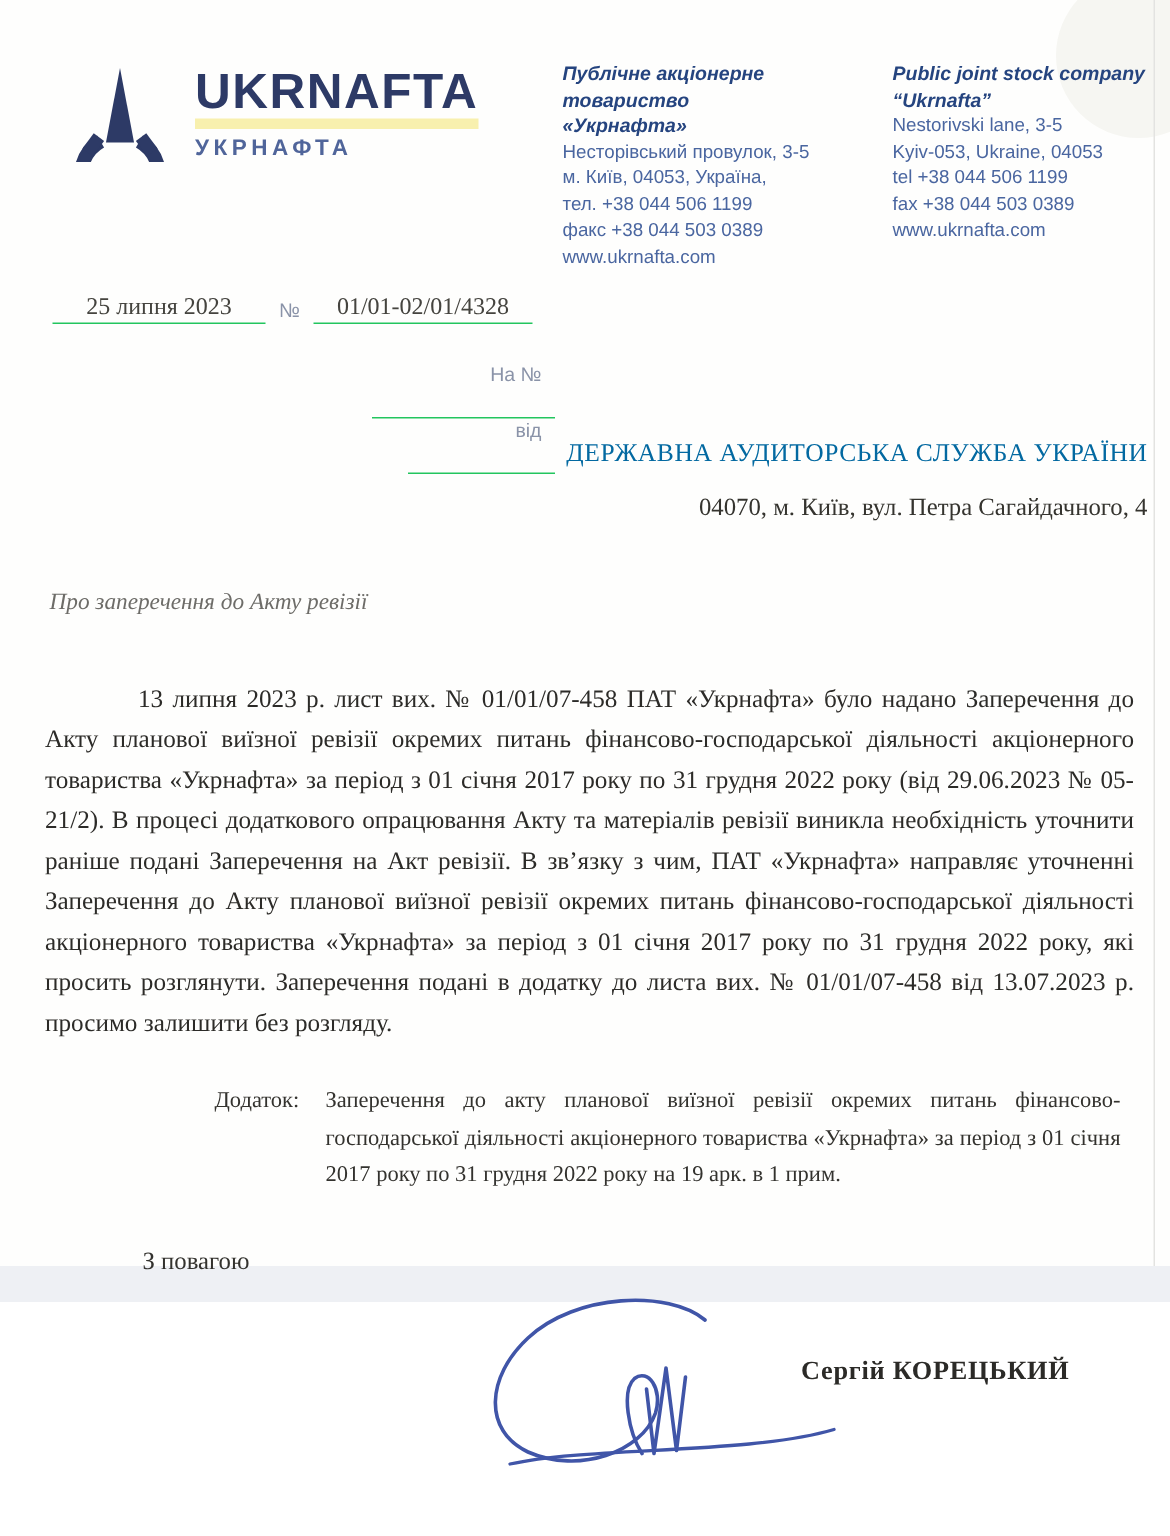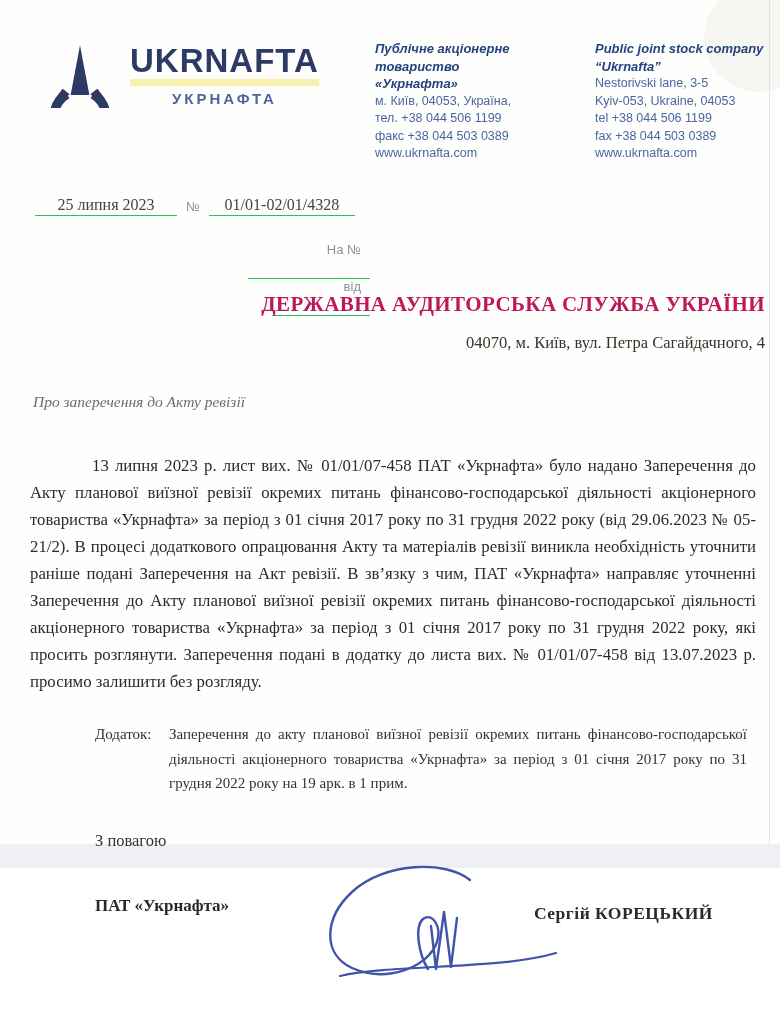--- a/index.html
+++ b/index.html
@@ -15,53 +15,53 @@
   .edge-line{position:absolute;top:0;right:10px;width:1px;height:100%;background:#e3e3e1;}
   .corner-glow{position:absolute;top:-18px;right:-34px;width:110px;height:110px;border-radius:50%;background:#f6f6f2;}
   .bottom-band{position:absolute;left:0;bottom:0;width:100%;height:24px;background:#eef0f4;}
 
   
   .logo-block{position:absolute;left:44px;top:36px;display:flex;align-items:flex-start;}
   .logo-icon{width:72px;height:72px;margin-right:14px;}
   .wordmark-wrap{padding-top:8px;font-family:"Liberation Sans", sans-serif;}
   .wordmark{display:block;font-size:33px;font-weight:bold;letter-spacing:1px;color:#2d3a66;line-height:34px;}
   .accent-bar{height:7px;background:#f8f0ae;margin-top:1px;}
-  .wordmark-cyr{display:block;margin-top:4px;font-size:15px;font-weight:bold;letter-spacing:3px;color:#50659a;text-align:center;}
+  .wordmark-cyr{display:block;margin-top:4px;font-size:15px;font-weight:bold;letter-spacing:3px;color:#50659a;}
 
   .addr-col{position:absolute;top:40px;font-family:"Liberation Sans", sans-serif;font-size:12.5px;line-height:17.5px;color:#4a66a0;}
   .addr-uk{left:375px;width:215px;}
   .addr-en{left:595px;width:175px;}
   .addr-name{font-weight:bold;color:#25447f;font-size:13px;line-height:17.5px;font-style:italic;}
 
   
   .ref-block{position:absolute;left:35px;top:196px;width:335px;font-size:16px;color:#45443f;}
   .ref-row{display:flex;align-items:flex-end;}
   .ref-row2{margin-top:26px;flex-direction:column;}
   .u-line{border-bottom:1px solid #22c55e;text-align:center;padding-bottom:1px;min-height:20px;box-sizing:border-box;}
   .u-date{width:142px;}
   .u-num{width:146px;}
   .u-blank1{width:122px;}
   .u-blank2{width:98px;}
   .ref-lbl{font-family:"Liberation Sans", sans-serif;font-size:13px;color:#8a93a8;padding:0 9px 2px 9px;white-space:nowrap;}
 
   
   .recipient{position:absolute;right:15px;top:292px;text-align:right;}
-  .recipient-name{font-size:21px;font-weight:bold;letter-spacing:0.4px;color:#be185d;}
+  .recipient-name{font-size:17px;font-weight:normal;letter-spacing:0.4px;color:#0369a1;}
   .recipient-addr{margin-top:16px;font-size:16.5px;color:#35342f;}
 
   
   .subject{position:absolute;left:33px;top:393px;font-size:15.5px;font-style:italic;color:#6d6c68;}
 
   
   .body-par{position:absolute;left:30px;top:452px;width:726px;font-size:16.8px;line-height:27px;
     text-align:justify;text-indent:62px;color:#2c2b28;}
 
   
   .attachment{position:absolute;left:95px;top:722px;width:652px;display:flex;font-size:15px;line-height:24.5px;color:#33322e;}
-  .attachment-label{flex:0 0 70px;white-space:nowrap;}
+  .attachment-label{flex:0 0 70px;white-space:nowrap;margin-left:48px;}
   .attachment-text{flex:1;text-align:justify;padding-left:4px;}
 
   
   .regards{position:absolute;left:95px;top:831px;font-size:16.5px;color:#33322e;}
   .position-block{position:absolute;left:95px;top:893px;font-size:17px;font-weight:bold;line-height:26px;color:#2b2a27;}
   .signature-svg{position:absolute;left:318px;top:856px;}
   .signer-name{position:absolute;left:534px;top:903px;font-size:17.5px;font-weight:bold;letter-spacing:0.5px;color:#2b2a27;}
 </style>
 </head>
 <body>
@@ -82,20 +82,21 @@
     <div class="wordmark-wrap">
       <span class="wordmark">UKRNAFTA</span>
       <div class="accent-bar"></div>
       <span class="wordmark-cyr">УКРНАФТА</span>
     </div>
   </div>
 
   <div class="addr-col addr-uk">
     <div class="addr-name">Публічне акціонерне товариство</div>
     <div class="addr-name">«Укрнафта»</div>
+    <div>Несторівський провулок, 3-5</div>
     <div>м. Київ, 04053, Україна,</div>
     <div>тел.   +38 044 506 1199</div>
     <div>факс +38 044 503 0389</div>
     <div>www.ukrnafta.com</div>
   </div>
 
   <div class="addr-col addr-en">
     <div class="addr-name">Public joint stock company</div>
     <div class="addr-name">“Ukrnafta”</div>
     <div>Nestorivski lane, 3-5</div>
@@ -129,21 +130,20 @@
   <div class="body-par">13 липня 2023 р. лист вих. № 01/01/07-458 ПАТ «Укрнафта» було надано Заперечення до Акту планової виїзної ревізії окремих питань фінансово-господарської діяльності акціонерного товариства «Укрнафта» за період з 01 січня 2017 року по 31 грудня 2022 року (від 29.06.2023 № 05-21/2). В процесі додаткового опрацювання Акту та матеріалів ревізії виникла необхідність уточнити раніше подані Заперечення на Акт ревізії. В зв’язку з чим, ПАТ «Укрнафта» направляє уточненні Заперечення до Акту планової виїзної ревізії окремих питань фінансово-господарської діяльності акціонерного товариства «Укрнафта» за період з 01 січня 2017 року по 31 грудня 2022 року, які просить розглянути. Заперечення подані в додатку до листа вих. № 01/01/07-458 від 13.07.2023 р. просимо залишити без розгляду.</div>
 
   <div class="attachment">
     <span class="attachment-label">Додаток:</span>
     <span class="attachment-text">Заперечення до акту планової виїзної ревізії окремих питань фінансово-господарської діяльності акціонерного товариства «Укрнафта» за період з 01 січня 2017 року по 31 грудня 2022 року на 19 арк. в 1 прим.</span>
   </div>
 
   <div class="regards">З повагою</div>
 
   <div class="position-block">
-    <div>ПАТ «Укрнафта»</div>
   </div>
 
   <svg class="signature-svg" width="250" height="135" viewBox="0 0 250 135">
     <path d="M152,24 C128,4 66,6 34,36 C6,62 4,98 34,112 C68,127 110,112 119,86 C124,70 114,56 105,63 C96,71 101,99 110,113" fill="none" stroke="#4055a8" stroke-width="2.4" stroke-linecap="round"></path>
     <path d="M113,70 L118,113 M118,113 L126,56 M126,56 L133,111 M133,111 L139,62" fill="none" stroke="#4055a8" stroke-width="2.4" stroke-linecap="round"></path>
     <path d="M22,120 C75,108 180,114 238,97" fill="none" stroke="#4055a8" stroke-width="2.2" stroke-linecap="round"></path>
   </svg>
 
   <div class="signer-name">Сергій КОРЕЦЬКИЙ</div>
 

